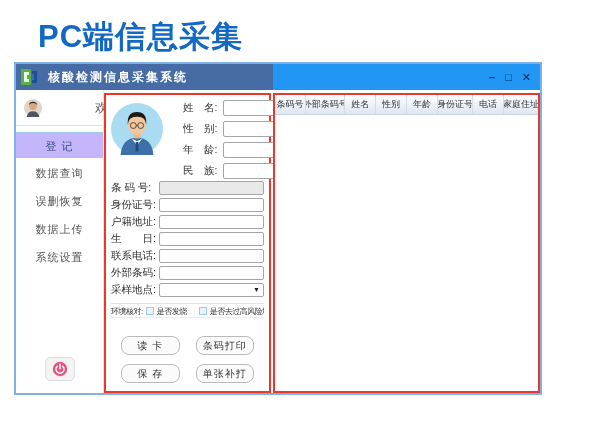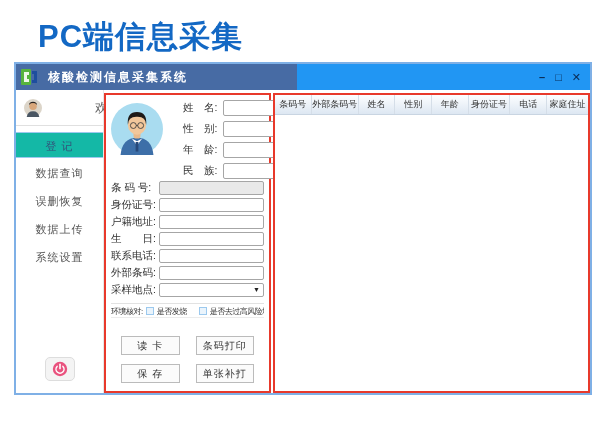--- a/index.html
+++ b/index.html
@@ -2,21 +2,21 @@
 <html><head>
 <meta charset="utf-8">
 <style>
   * { box-sizing: border-box; margin: 0; padding: 0; }
   html,body { width: 600px; height: 423px; background: #fff; overflow: hidden;
     font-family: "Liberation Sans", "DejaVu Sans", sans-serif; }
 
   .page-title { position: absolute; left: 38px; top: 16px; font-size: 31px;
     font-weight: 800; color: #1368C4; letter-spacing: 1px; }
 
-  .window { position: absolute; left: 14px; top: 62px; width: 578px; height: 333px;
+  .window { position: absolute; left: 14px; top: 62px; width: 528px; height: 333px;
     border: 2px solid #7FB0E6; background: #fff; display: flex; flex-direction: column; }
 
   
   .titlebar { flex: 0 0 26px; height: 26px; background: #2196F3; position: relative;
     display: flex; align-items: center; }
   .titlebar-left { height: 100%; width: 49%; background: #476BA4; display: flex;
     align-items: center; gap: 9px; padding-left: 5px; }
   .win-title { color: #fff; font-size: 12px; font-weight: bold; letter-spacing: 2px; }
   .win-controls { position: absolute; right: 9px; top: 0; height: 100%; display: flex;
     align-items: center; gap: 10px; }
@@ -27,21 +27,21 @@
 
   
   .sidebar { flex: 0 0 88px; width: 88px; display: flex; flex-direction: column;
     border-right: 1px solid #E6E6E6; }
   .user-row { display: flex; align-items: center; gap: 5px; padding: 9px 6px 8px 8px;
     border-bottom: 1px solid #E0E0E0; }
   .user-name { font-size: 13px; color: #666; white-space: nowrap; margin-left: 48px; }
   .menu { margin-top: 6px; }
   .menu-item { height: 26px; line-height: 26px; text-align: center; font-size: 11px;
     color: #555; letter-spacing: 1px; cursor: pointer; margin-bottom: 2px; }
-  .menu-item.selected { background: #14b8a6; border-top: 1px solid #9CC9EE;
+  .menu-item.selected { background: #c4b5fd; border-top: 1px solid #9CC9EE;
     border-bottom: 1px solid #9CC9EE; color: #33527A; }
   .sidebar-spacer { flex: 1; }
   .power-btn { width: 30px; height: 24px; margin: 0 auto 12px; background: #F4F4F4;
     border: 1px solid #DDD; border-radius: 5px; display: flex; align-items: center;
     justify-content: center; cursor: pointer; }
 
   
   .form-panel { flex: 0 0 167px; width: 167px; margin-top: 3px; border: 2px solid #E8392B;
     background: #fff; padding: 5px 5px 2px 5px; display: flex; flex-direction: column;
     font-size: 11px; color: #333; min-height: 0; }
@@ -62,21 +62,21 @@
   .chev { position: absolute; right: 4px; top: 3px; font-size: 7px; color: #222;
     pointer-events: none; line-height: 1; }
   .env-row { border-top: 1px solid #E2E2E2; border-bottom: 1px solid #ECECEC;
     margin-top: 3px; padding: 6px 0 5px; display: flex; align-items: center; gap: 3px;
     font-size: 8px; letter-spacing: -0.5px; white-space: nowrap; overflow: hidden; }
   .checkbox { width: 8px; height: 8px; flex: 0 0 8px; border: 1px solid #9CC9EE;
     background: #EAF4FC; cursor: pointer; }
   .cb-gap { width: 6px; flex: 0 0 6px; }
   .btn-grid { display: grid; grid-template-columns: 1fr 1fr; gap: 9px 16px;
     padding: 18px 10px 6px; }
-  .btn { height: 19px; border: 1px solid #BBB; background: #FBFBFB; border-radius: 0;
+  .btn { height: 19px; border: 1px solid #BBB; background: #FBFBFB; border-radius: 8px;
     font-size: 10px; color: #333; display: flex; align-items: center;
     justify-content: center; letter-spacing: 1px; cursor: pointer; }
 
   
   .table-panel { flex: 1; margin-top: 3px; margin-left: 2px; border: 2px solid #E8392B;
     background: #f97316; display: flex; flex-direction: column; min-width: 0; }
   .thead { display: flex; flex: 0 0 20px; height: 20px;
     background: linear-gradient(#FDFEFF, #DDE7F2); border-bottom: 1px solid #C9D5E2; }
   .th { display: flex; align-items: center; justify-content: center; font-size: 9px;
     color: #333; border-right: 1px solid #D5DEE8; white-space: nowrap; overflow: hidden; }

